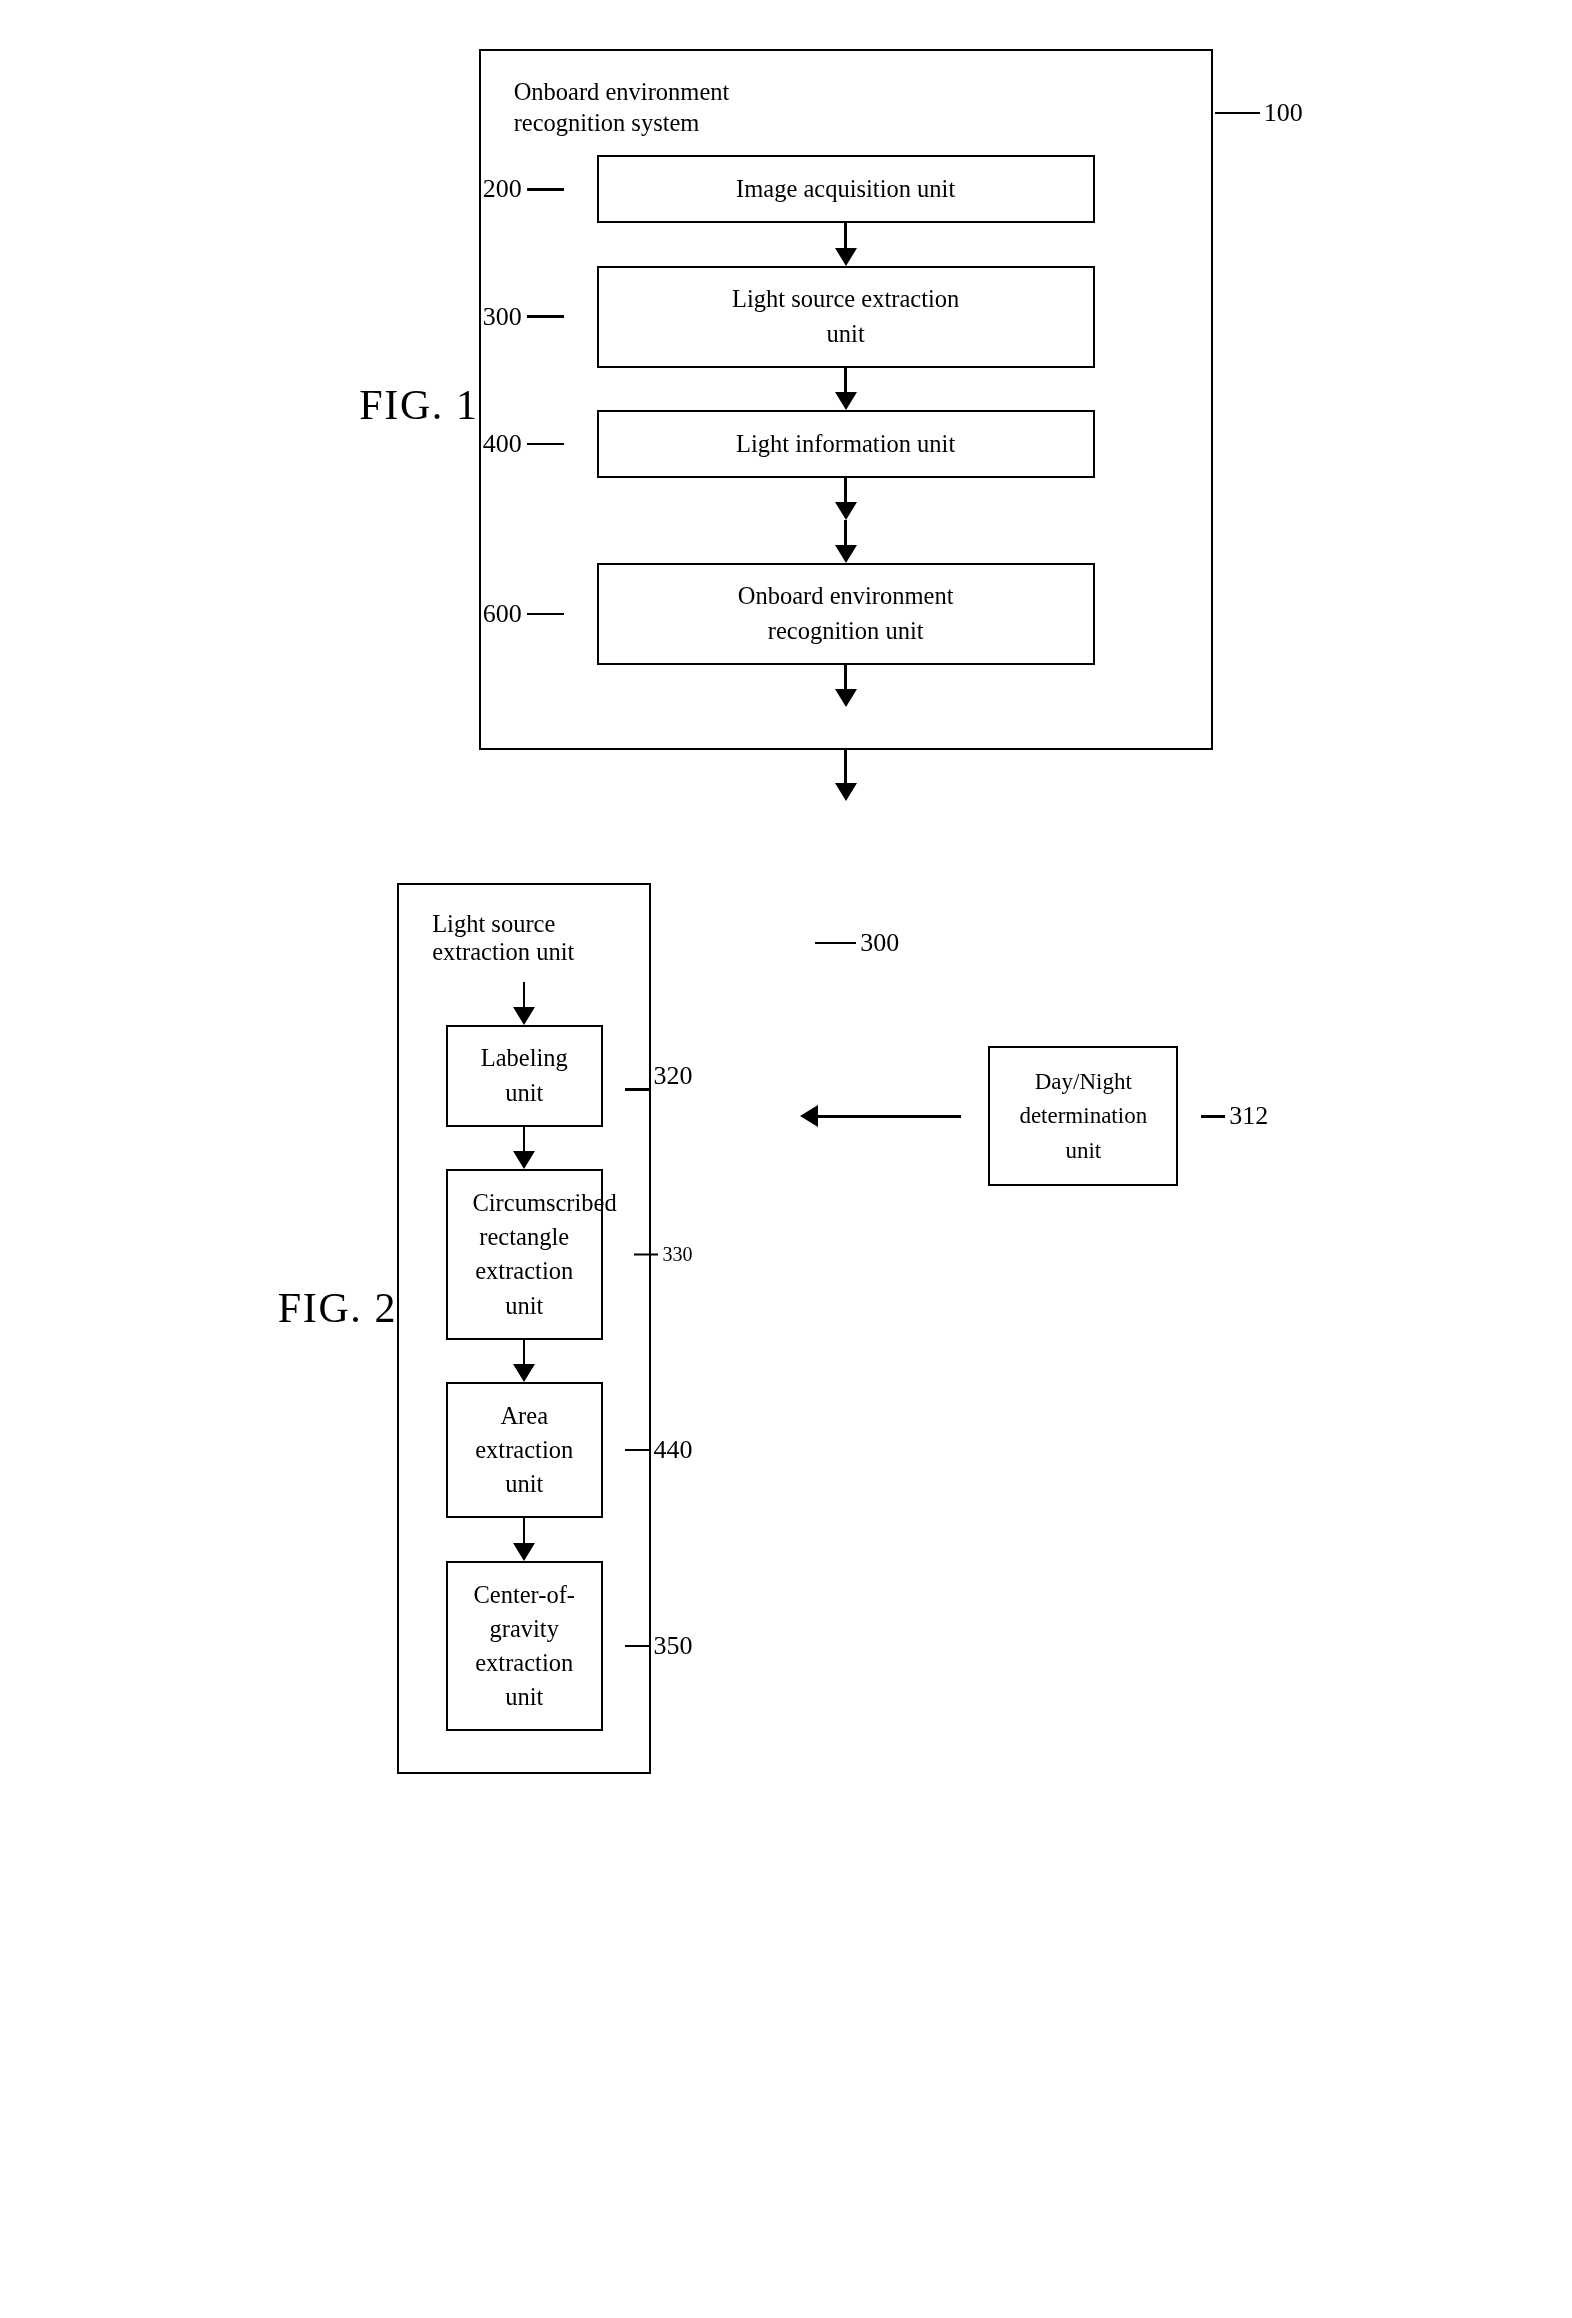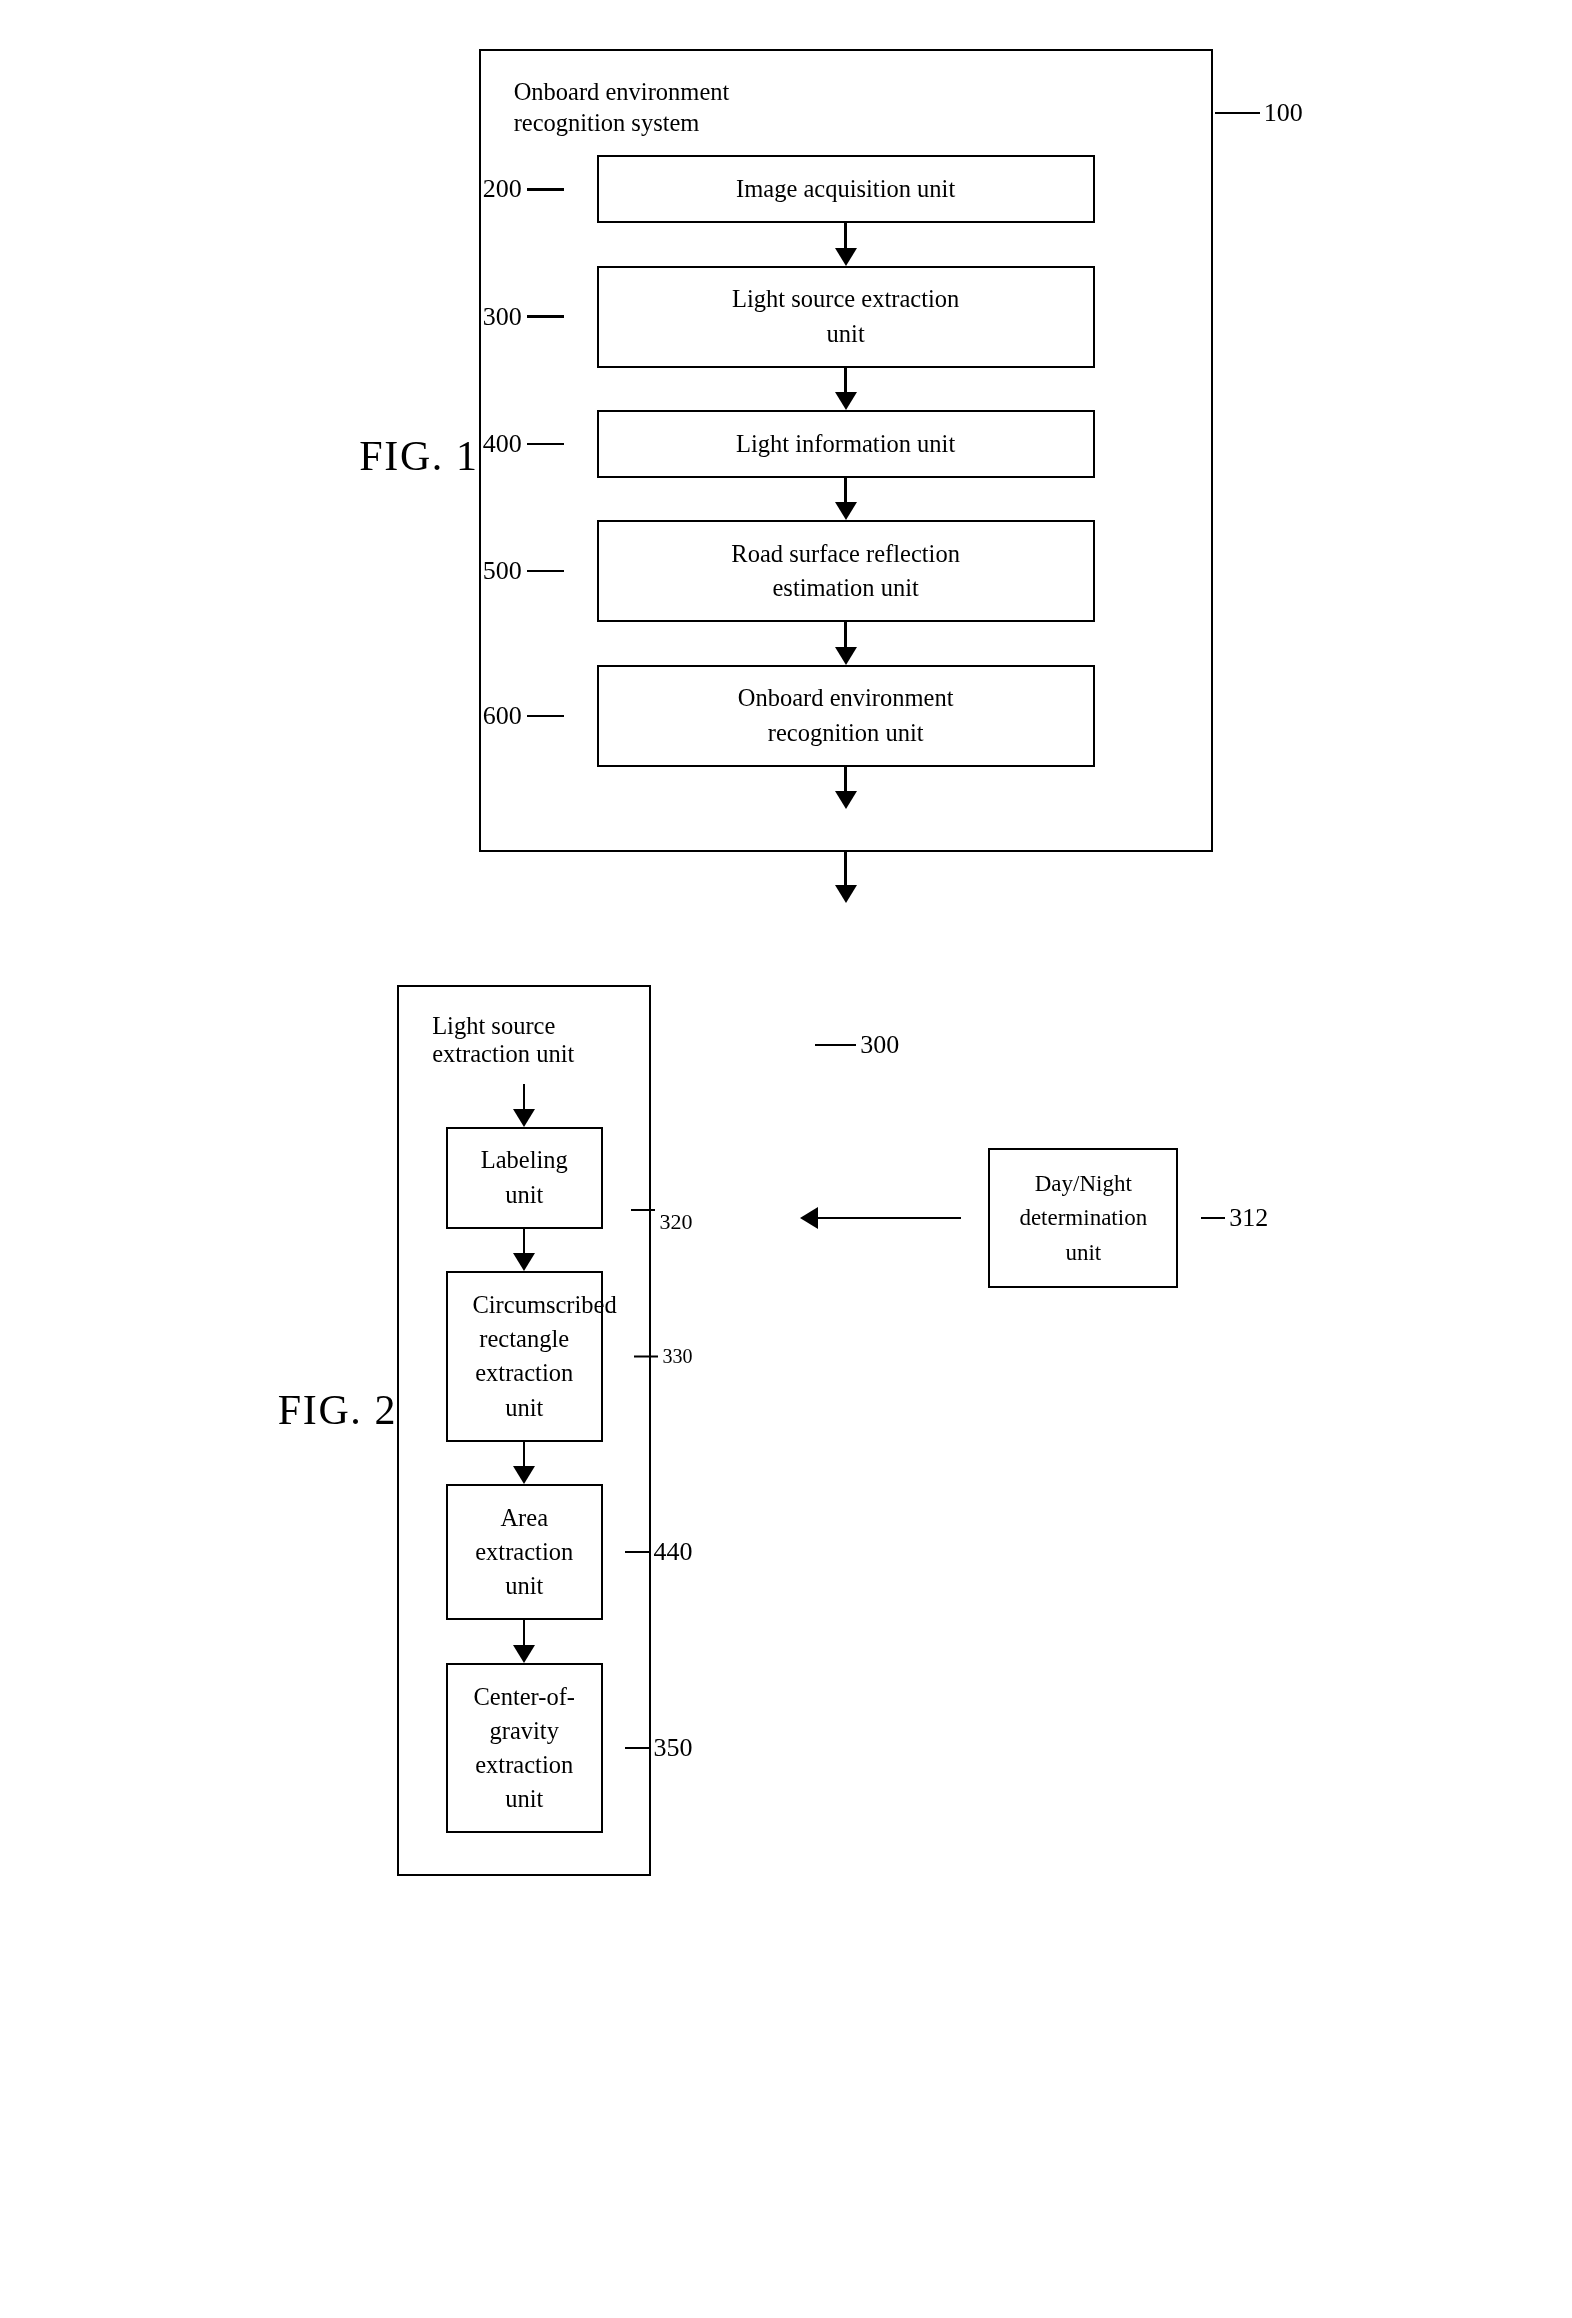--- a/index.html
+++ b/index.html
@@ -179,29 +179,20 @@
             <div class="flow-box">
               <span>Light information unit</span>
             </div>
           </div>
 
           <div class="arrow-with-line">
             <div class="arrow-line"></div>
             <div class="arrow-down"></div>
           </div>
 
-          <div class="row-with-ref">
-            <div style="position:absolute; left:-114px; top:50%; transform:translateY(-50%); font-size:26px; display:flex; align-items:center;">
-              <span>500</span>
-              <div style="width:37px; height:2.4px; background:#000; margin-left:4.9px;"></div>
-            </div>
-            <div class="flow-box">
-              Road surface reflection<br>estimation unit
-            </div>
-          </div>
 
           <div class="arrow-with-line">
             <div class="arrow-line"></div>
             <div class="arrow-down"></div>
           </div>
 
           <div class="row-with-ref">
             <div style="position:absolute; left:-114px; top:50%; transform:translateY(-50%); font-size:26px; display:flex; align-items:center;">
               <span>600</span>
               <div style="width:37px; height:2.4px; background:#000; margin-left:4.9px;"></div>
@@ -253,21 +244,21 @@
 
             <div class="arrow-with-line">
               <div class="arrow-line"></div>
               <div class="arrow-down"></div>
             </div>
 
             <div class="row-with-ref" style="position:relative;">
               <div class="flow-box">
                 <span>Labeling unit</span>
               </div>
-              <div style="position:absolute; right:-90px; top:50%; transform:translateY(-50%); font-size:22px; display:flex; align-items:flex-start;margin-top:44px;">
+              <div style="position:absolute; right:-90px; top:50%; transform:translateY(-50%); font-size:26px; display:flex; align-items:flex-end;">
                 <div style="width:24.5px; height:2.4px; background:#000; margin-right:4.1px;"></div>
                 <span>320</span>
               </div>
 
             </div>
 
             <div class="arrow-with-line">
               <div class="arrow-line"></div>
               <div class="arrow-down"></div>
             </div>

